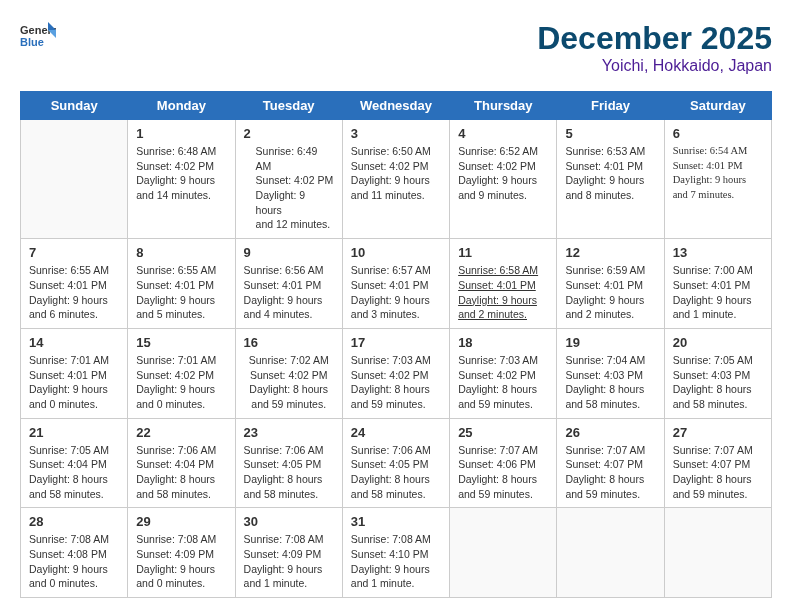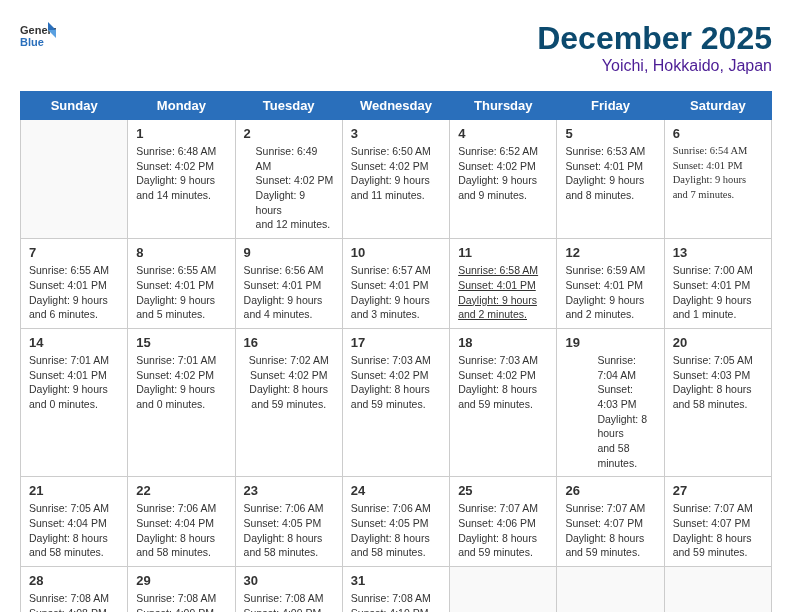--- a/index.html
+++ b/index.html
@@ -232,21 +232,21 @@
         </td>
         <td>
           <span class="day-num">18</span>
           <div class="day-info" style="white-space: pre-line;">Sunrise: 7:03 AM
 Sunset: 4:02 PM
 Daylight: 8 hours
 and 59 minutes.</div>
         </td>
         <td>
           <span class="day-num">19</span>
-          <div class="day-info" style="white-space: pre-line; margin-left: 32px;">Sunrise: 7:04 AM
+          <div class="day-info" style="white-space: pre-line;">Sunrise: 7:04 AM
 Sunset: 4:03 PM
 Daylight: 8 hours
 and 58 minutes.</div>
         </td>
         <td>
           <span class="day-num">20</span>
           <div class="day-info" style="white-space: pre-line;">Sunrise: 7:05 AM
 Sunset: 4:03 PM
 Daylight: 8 hours
 and 58 minutes.</div>

